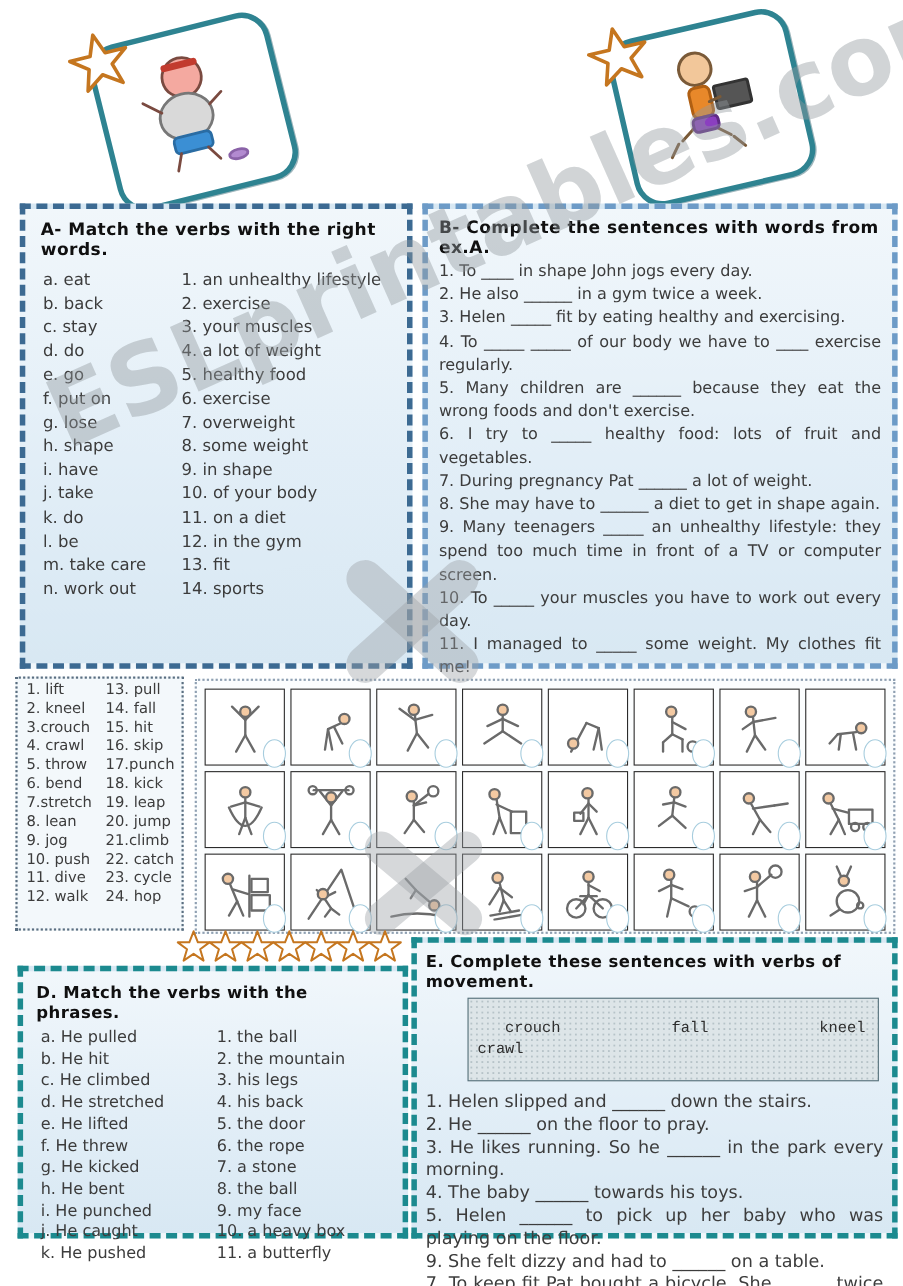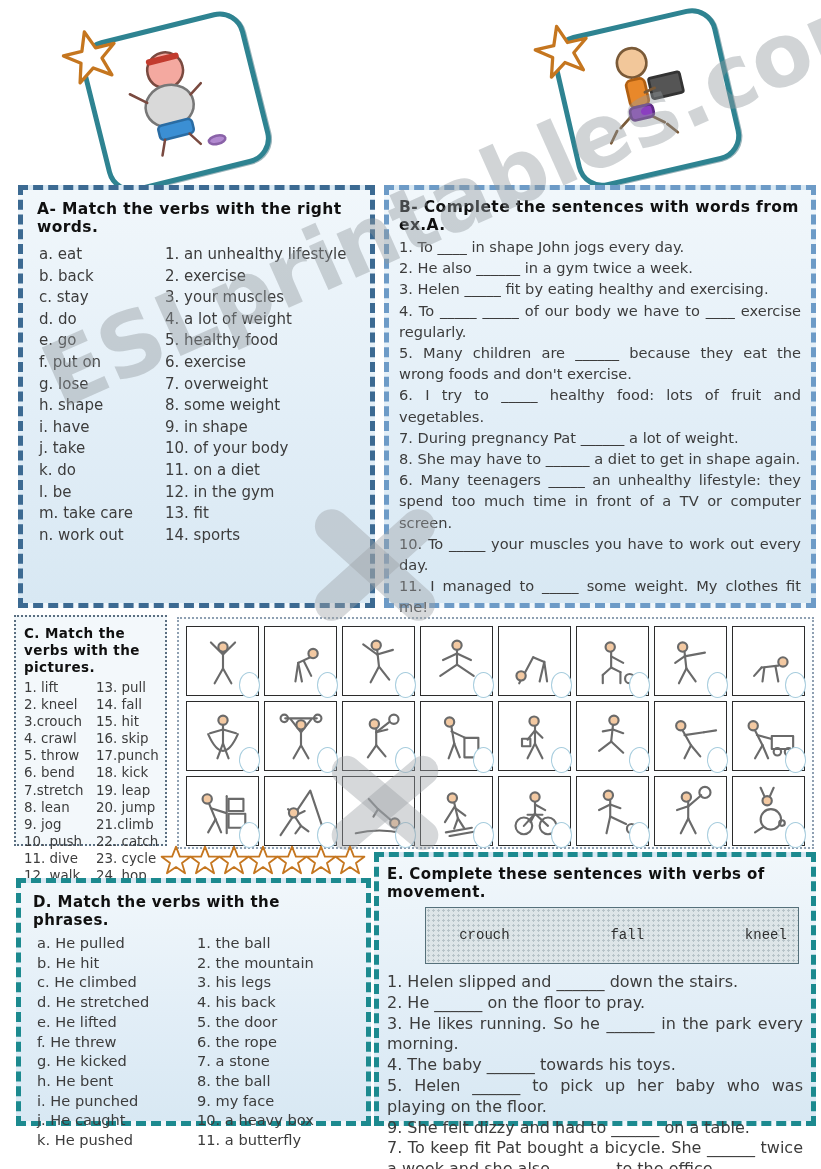--- a/index.html
+++ b/index.html
@@ -185,28 +185,27 @@
     <div class="heading">B- Complete the sentences with words from ex.A.</div>
     <div class="sents" id="b-sents">
         <p class="sent">1. To ____ in shape John jogs every day.</p>
         <p class="sent">2. He also ______ in a gym twice a week.</p>
         <p class="sent">3. Helen _____ fit by eating healthy and exercising.</p>
         <p class="sent">4. To _____ _____ of our body we have to ____ exercise regularly.</p>
         <p class="sent">5. Many children are ______ because they eat the wrong foods and don't exercise.</p>
         <p class="sent">6. I try to _____ healthy food: lots of fruit and vegetables.</p>
         <p class="sent">7. During pregnancy Pat ______ a lot of weight.</p>
         <p class="sent">8. She may have to ______ a diet to get in shape again.</p>
-        <p class="sent">6. Many teenagers _____ an unhealthy lifestyle: they spend too much time in front of a TV or computer screen.</p>
+        <p class="sent">9. Many teenagers _____ an unhealthy lifestyle: they spend too much time in front of a TV or computer screen.</p>
         <p class="sent">10. To _____ your muscles you have to work out every day.</p>
         <p class="sent">11. I managed to _____ some weight. My clothes fit me!</p>
       </div>
   </div>
 
   <div class="box" id="box-c">
-    <div class="heading">C. Match the verbs with the pictures.</div>
     <div class="match">
       <div class="match-left" id="c-col1">
           <div class="mi">1. lift</div>
           <div class="mi">2. kneel</div>
           <div class="mi">3.crouch</div>
           <div class="mi">4. crawl</div>
           <div class="mi">5. throw</div>
           <div class="mi">6. bend</div>
           <div class="mi">7.stretch</div>
           <div class="mi">8. lean</div>
@@ -634,20 +633,21 @@
           <div class="mi">10. a heavy box</div>
           <div class="mi">11. a butterfly</div>
         </div>
     </div>
   </div>
 
   <div class="box" id="box-e">
     <div class="heading">E. Complete these sentences with verbs of movement.</div>
     <div id="wordbox">
         <div class="wb-line">   crouch            fall            kneel</div>
+        <div class="wb-line">crawl</div>
       </div>
     <div class="sents" id="e-sents">
         <p class="sent">1. Helen slipped and ______ down the stairs.</p>
         <p class="sent">2. He ______ on the floor to pray.</p>
         <p class="sent">3. He likes running. So he ______ in the park every morning.</p>
         <p class="sent">4. The baby ______ towards his toys.</p>
         <p class="sent">5. Helen ______ to pick up her baby who was playing on the floor.</p>
         <p class="sent">9. She felt dizzy and had to ______ on a table.</p>
         <p class="sent">7. To keep fit Pat bought a bicycle. She ______ twice a week and she also _______ to the office.</p>
       </div>

